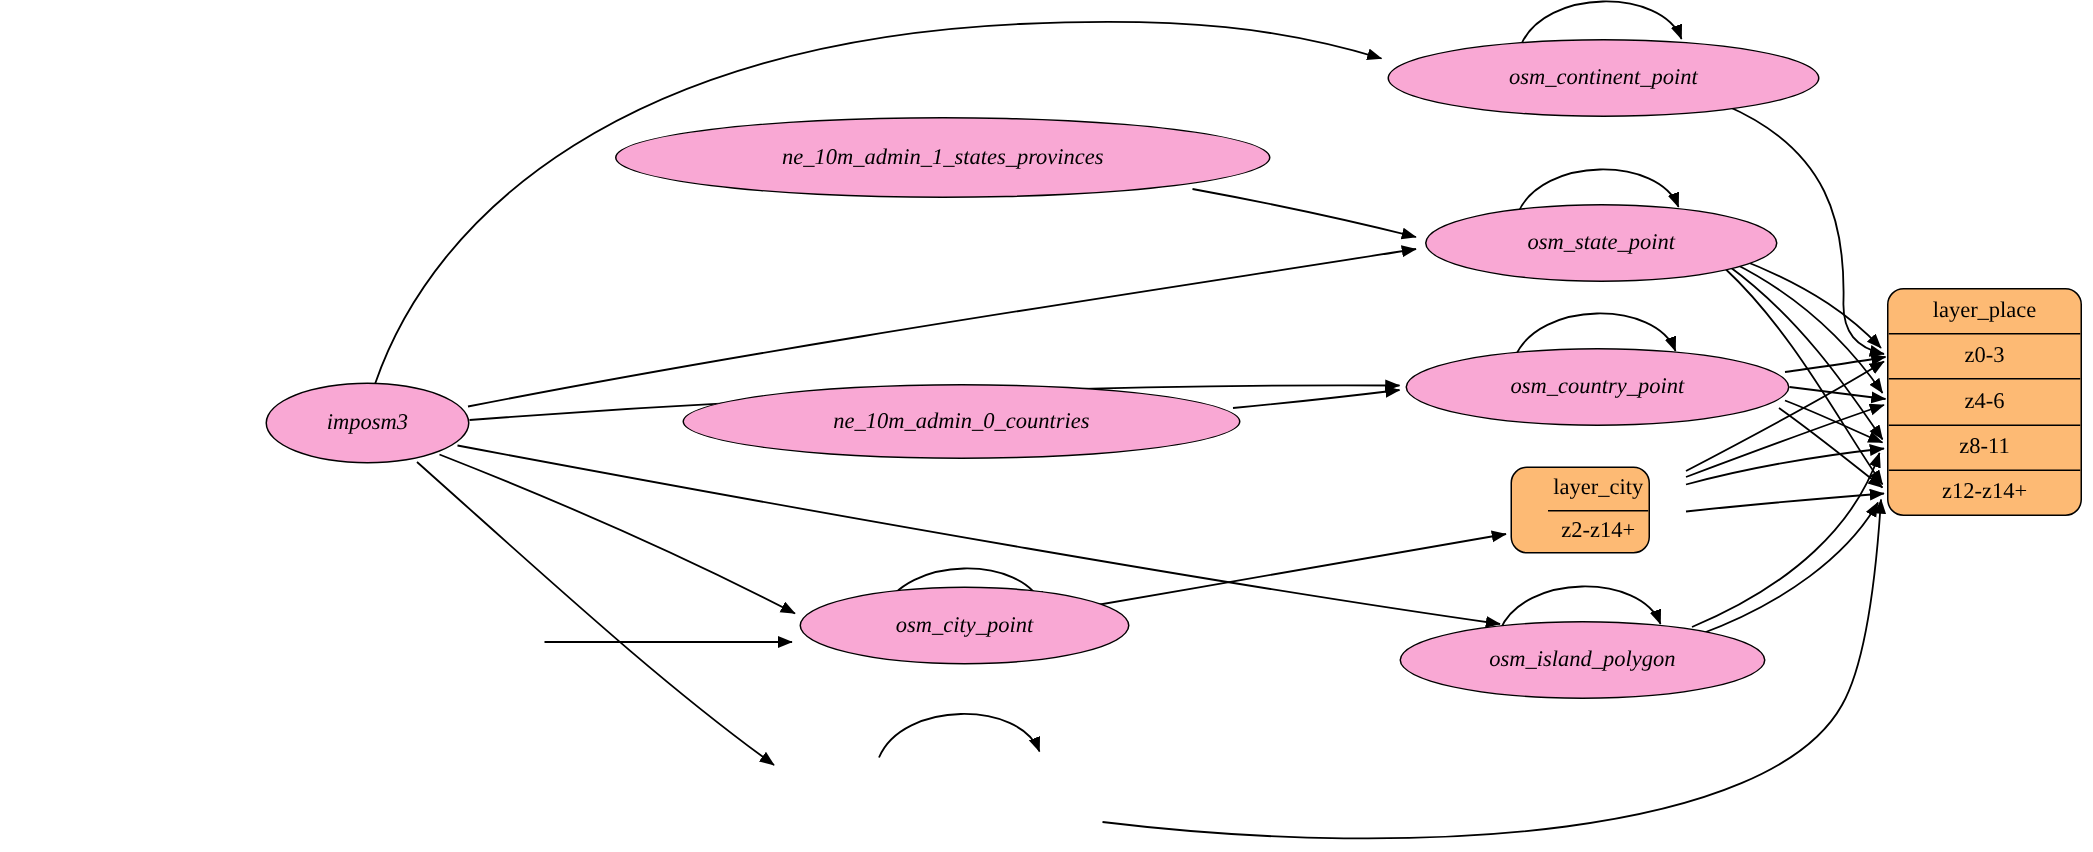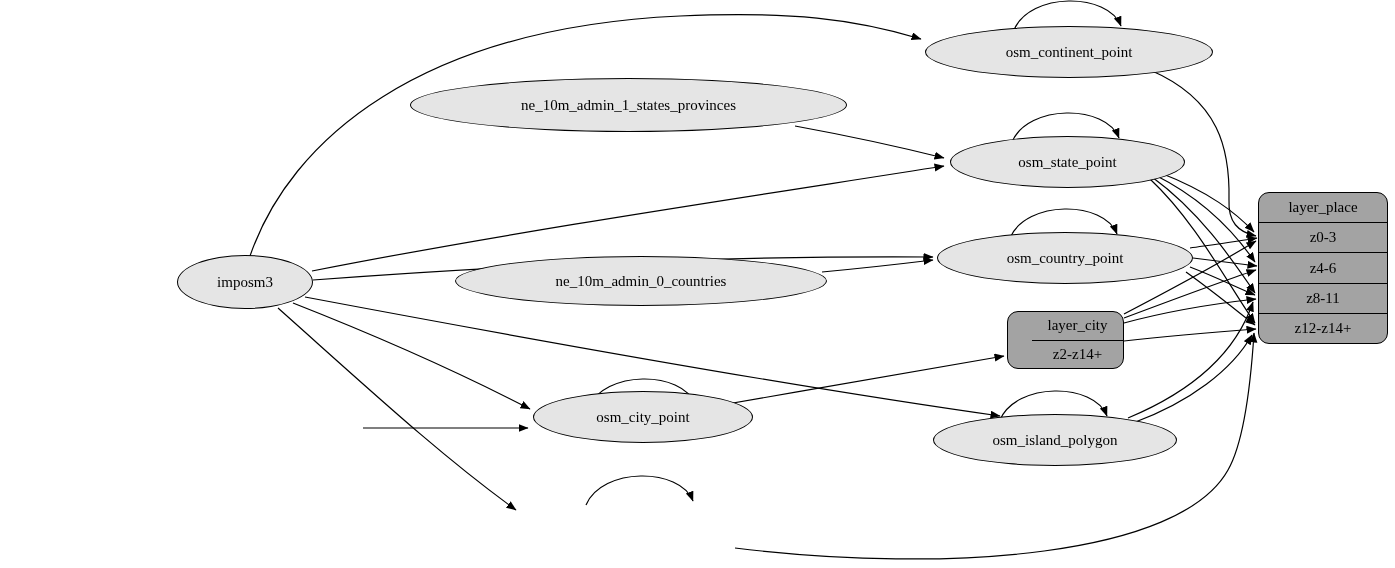--- a/index.html
+++ b/index.html
@@ -3,26 +3,26 @@
 <meta charset="utf-8">
 <style>
   html,body{margin:0;padding:0;background:#ffffff;}
   .canvas{
     position:relative;width:1395px;height:568px;background:#ffffff;
     font-family:"Liberation Serif","DejaVu Serif",serif;color:#000;overflow:hidden;
   }
   .edges{position:absolute;left:0;top:0;width:1395px;height:568px;}
   .node{
     position:absolute;display:flex;align-items:center;justify-content:center;
-    background:#e5e5e5;border:1px solid #000;border-radius:50%;
-    font-size:15px;white-space:nowrap;box-sizing:border-box;
+    background:#f9a8d4;border:1px solid #000;border-radius:50%;
+    font-size:15px;white-space:nowrap;box-sizing:border-box;font-style:italic;
   }
   .record{
     position:absolute;display:flex;flex-direction:column;
-    background:#a3a3a3;border:1.5px solid #000;border-radius:11px;
+    background:#fdba74;border:1.5px solid #000;border-radius:11px;
     font-size:15px;box-sizing:border-box;overflow:hidden;
   }
   .record .row{
     flex:1;display:flex;align-items:center;justify-content:center;
     border-top:1.2px solid #000;white-space:nowrap;
   }
   .record .row:first-child{border-top:none;}
 </style>
 </head>
 <body>
@@ -102,21 +102,21 @@
 
   <div class="node" style="left:533px;top:391px;width:220px;height:52px;text-align:center;">
     <span>osm_city_point</span>
   </div>
 
   <div class="node" style="left:933px;top:414px;width:244px;height:52px;">
     <span>osm_island_polygon</span>
   </div>
 
 
-  <div class="record" style="left:1007px;top:311px;width:117px;height:58px;padding-left:24px;">
+  <div class="record" style="left:1007px;top:311px;width:93px;height:58px;padding-left:24px;">
     <div class="row">
       <span>layer_city</span>
     </div>
     <div class="row">
       <span>z2-z14+</span>
     </div>
   </div>
 
   <div class="record" style="left:1258px;top:192px;width:130px;height:152px;">
     <div class="row">

